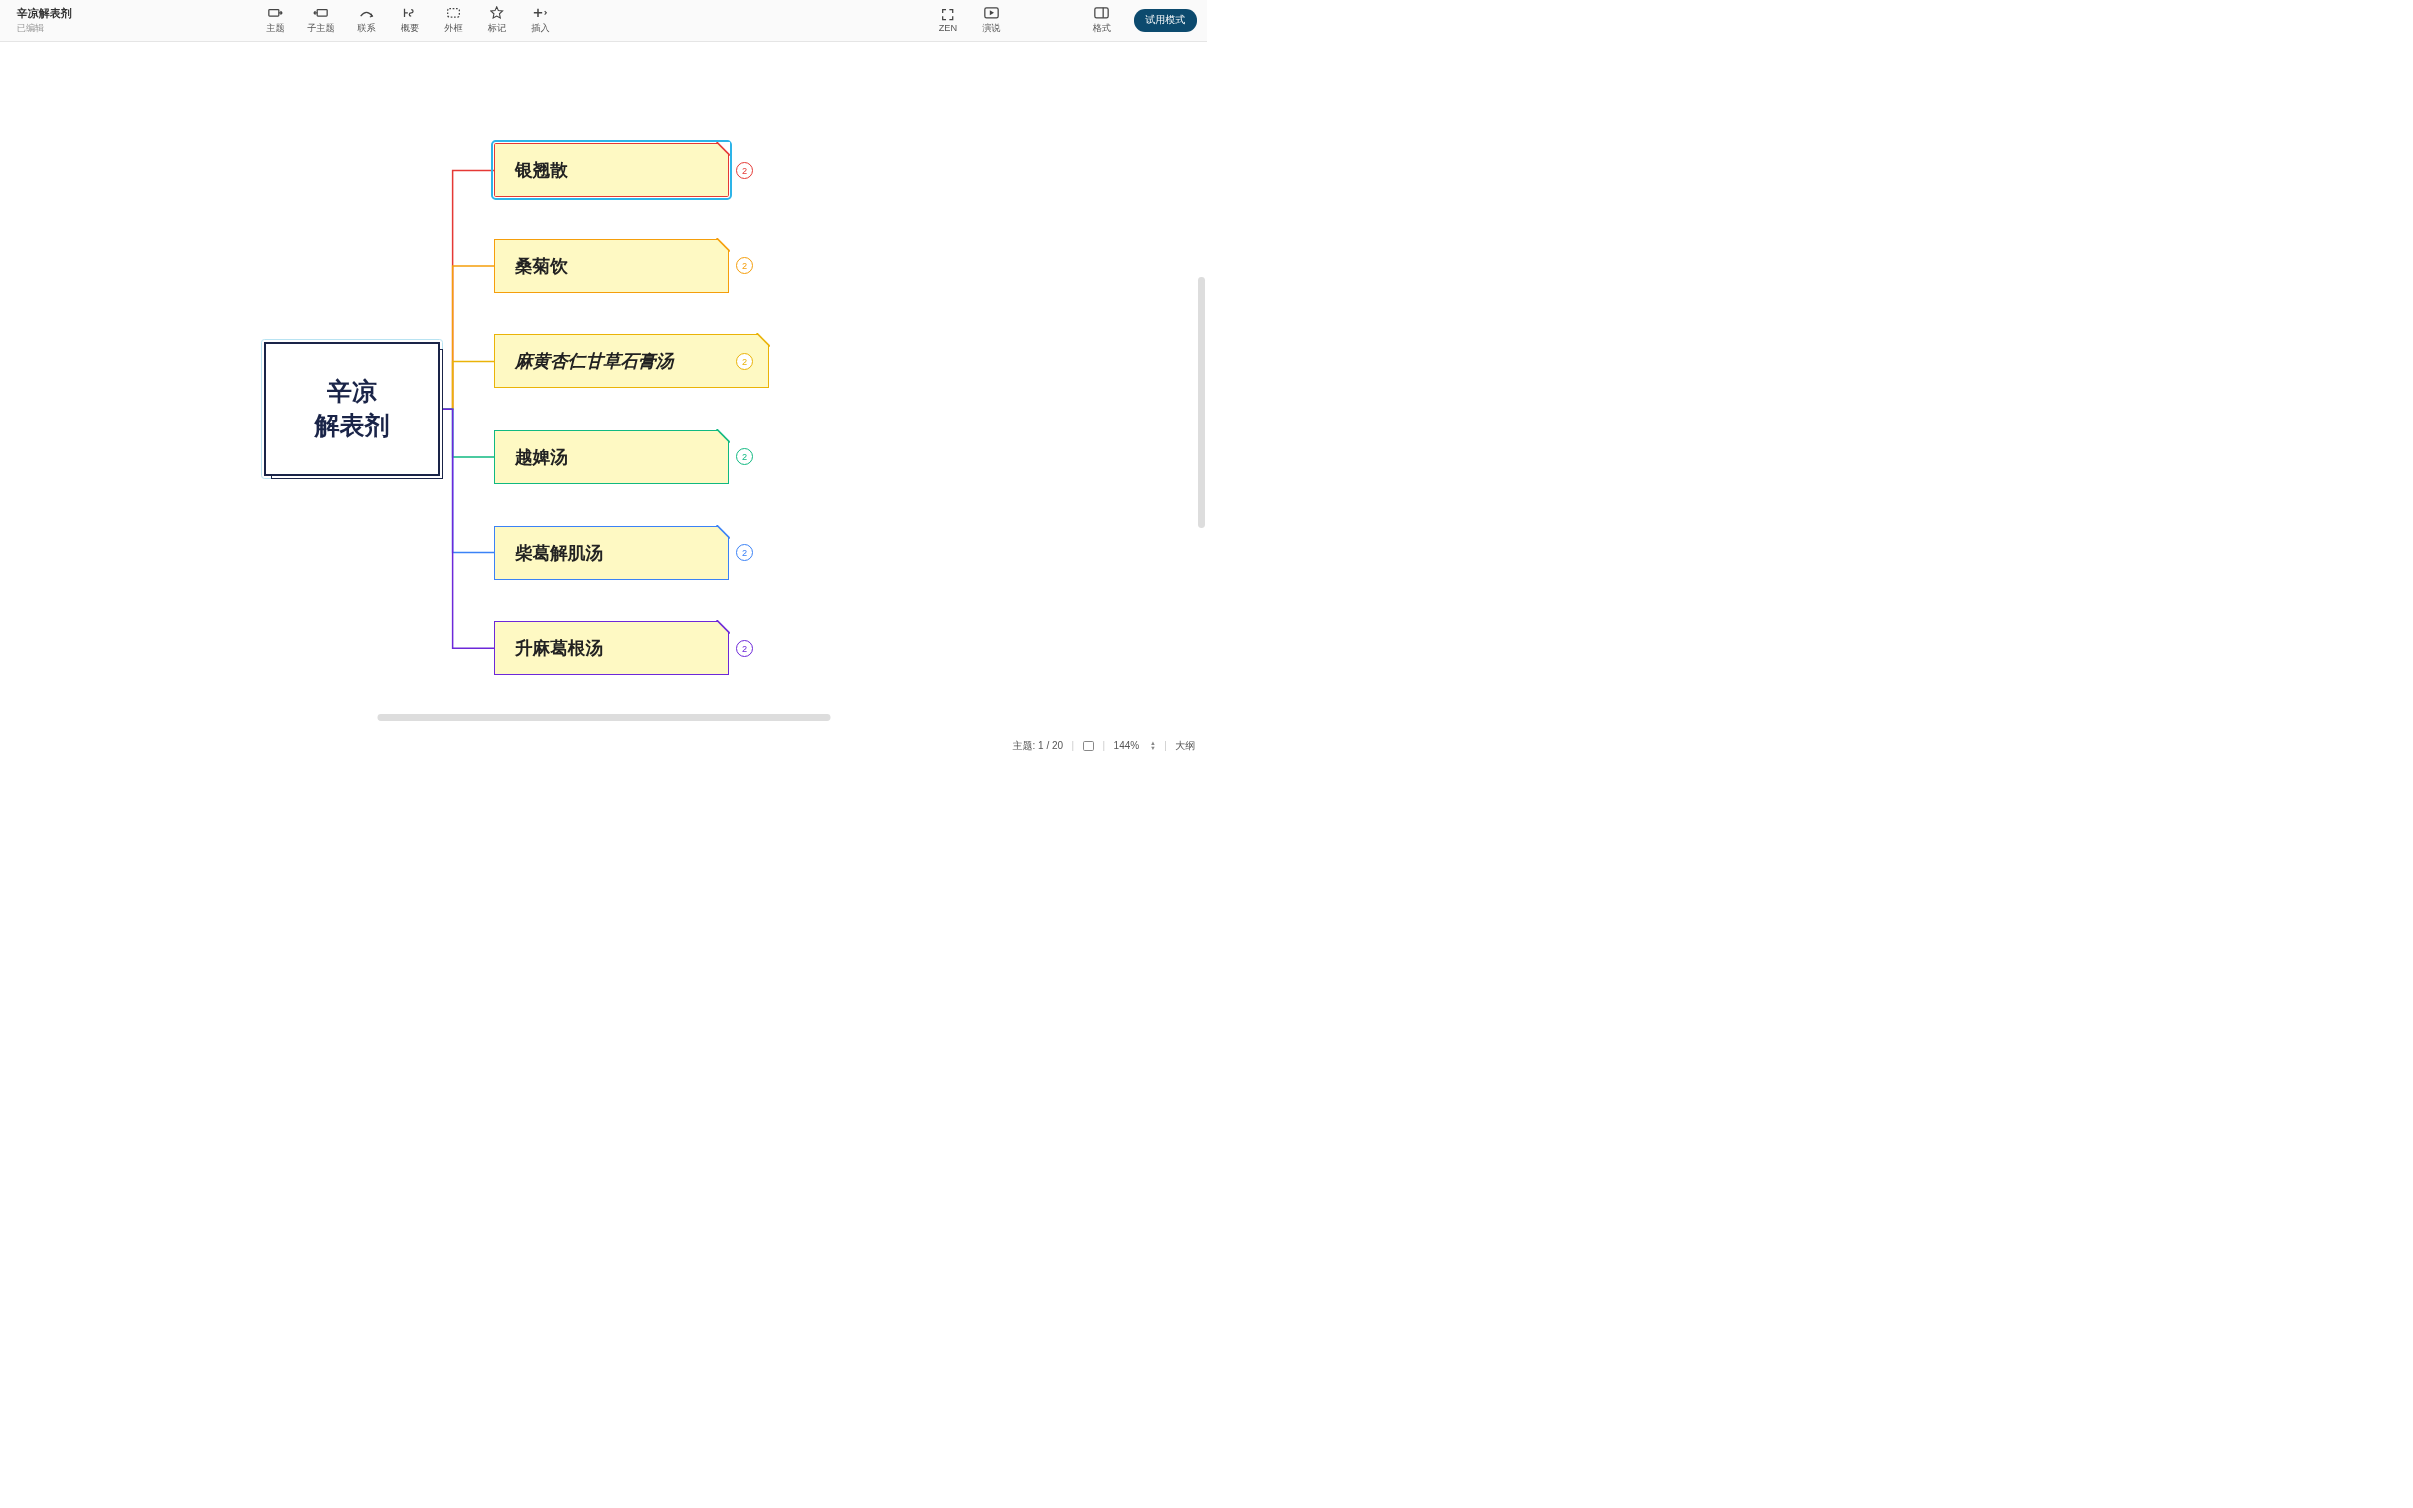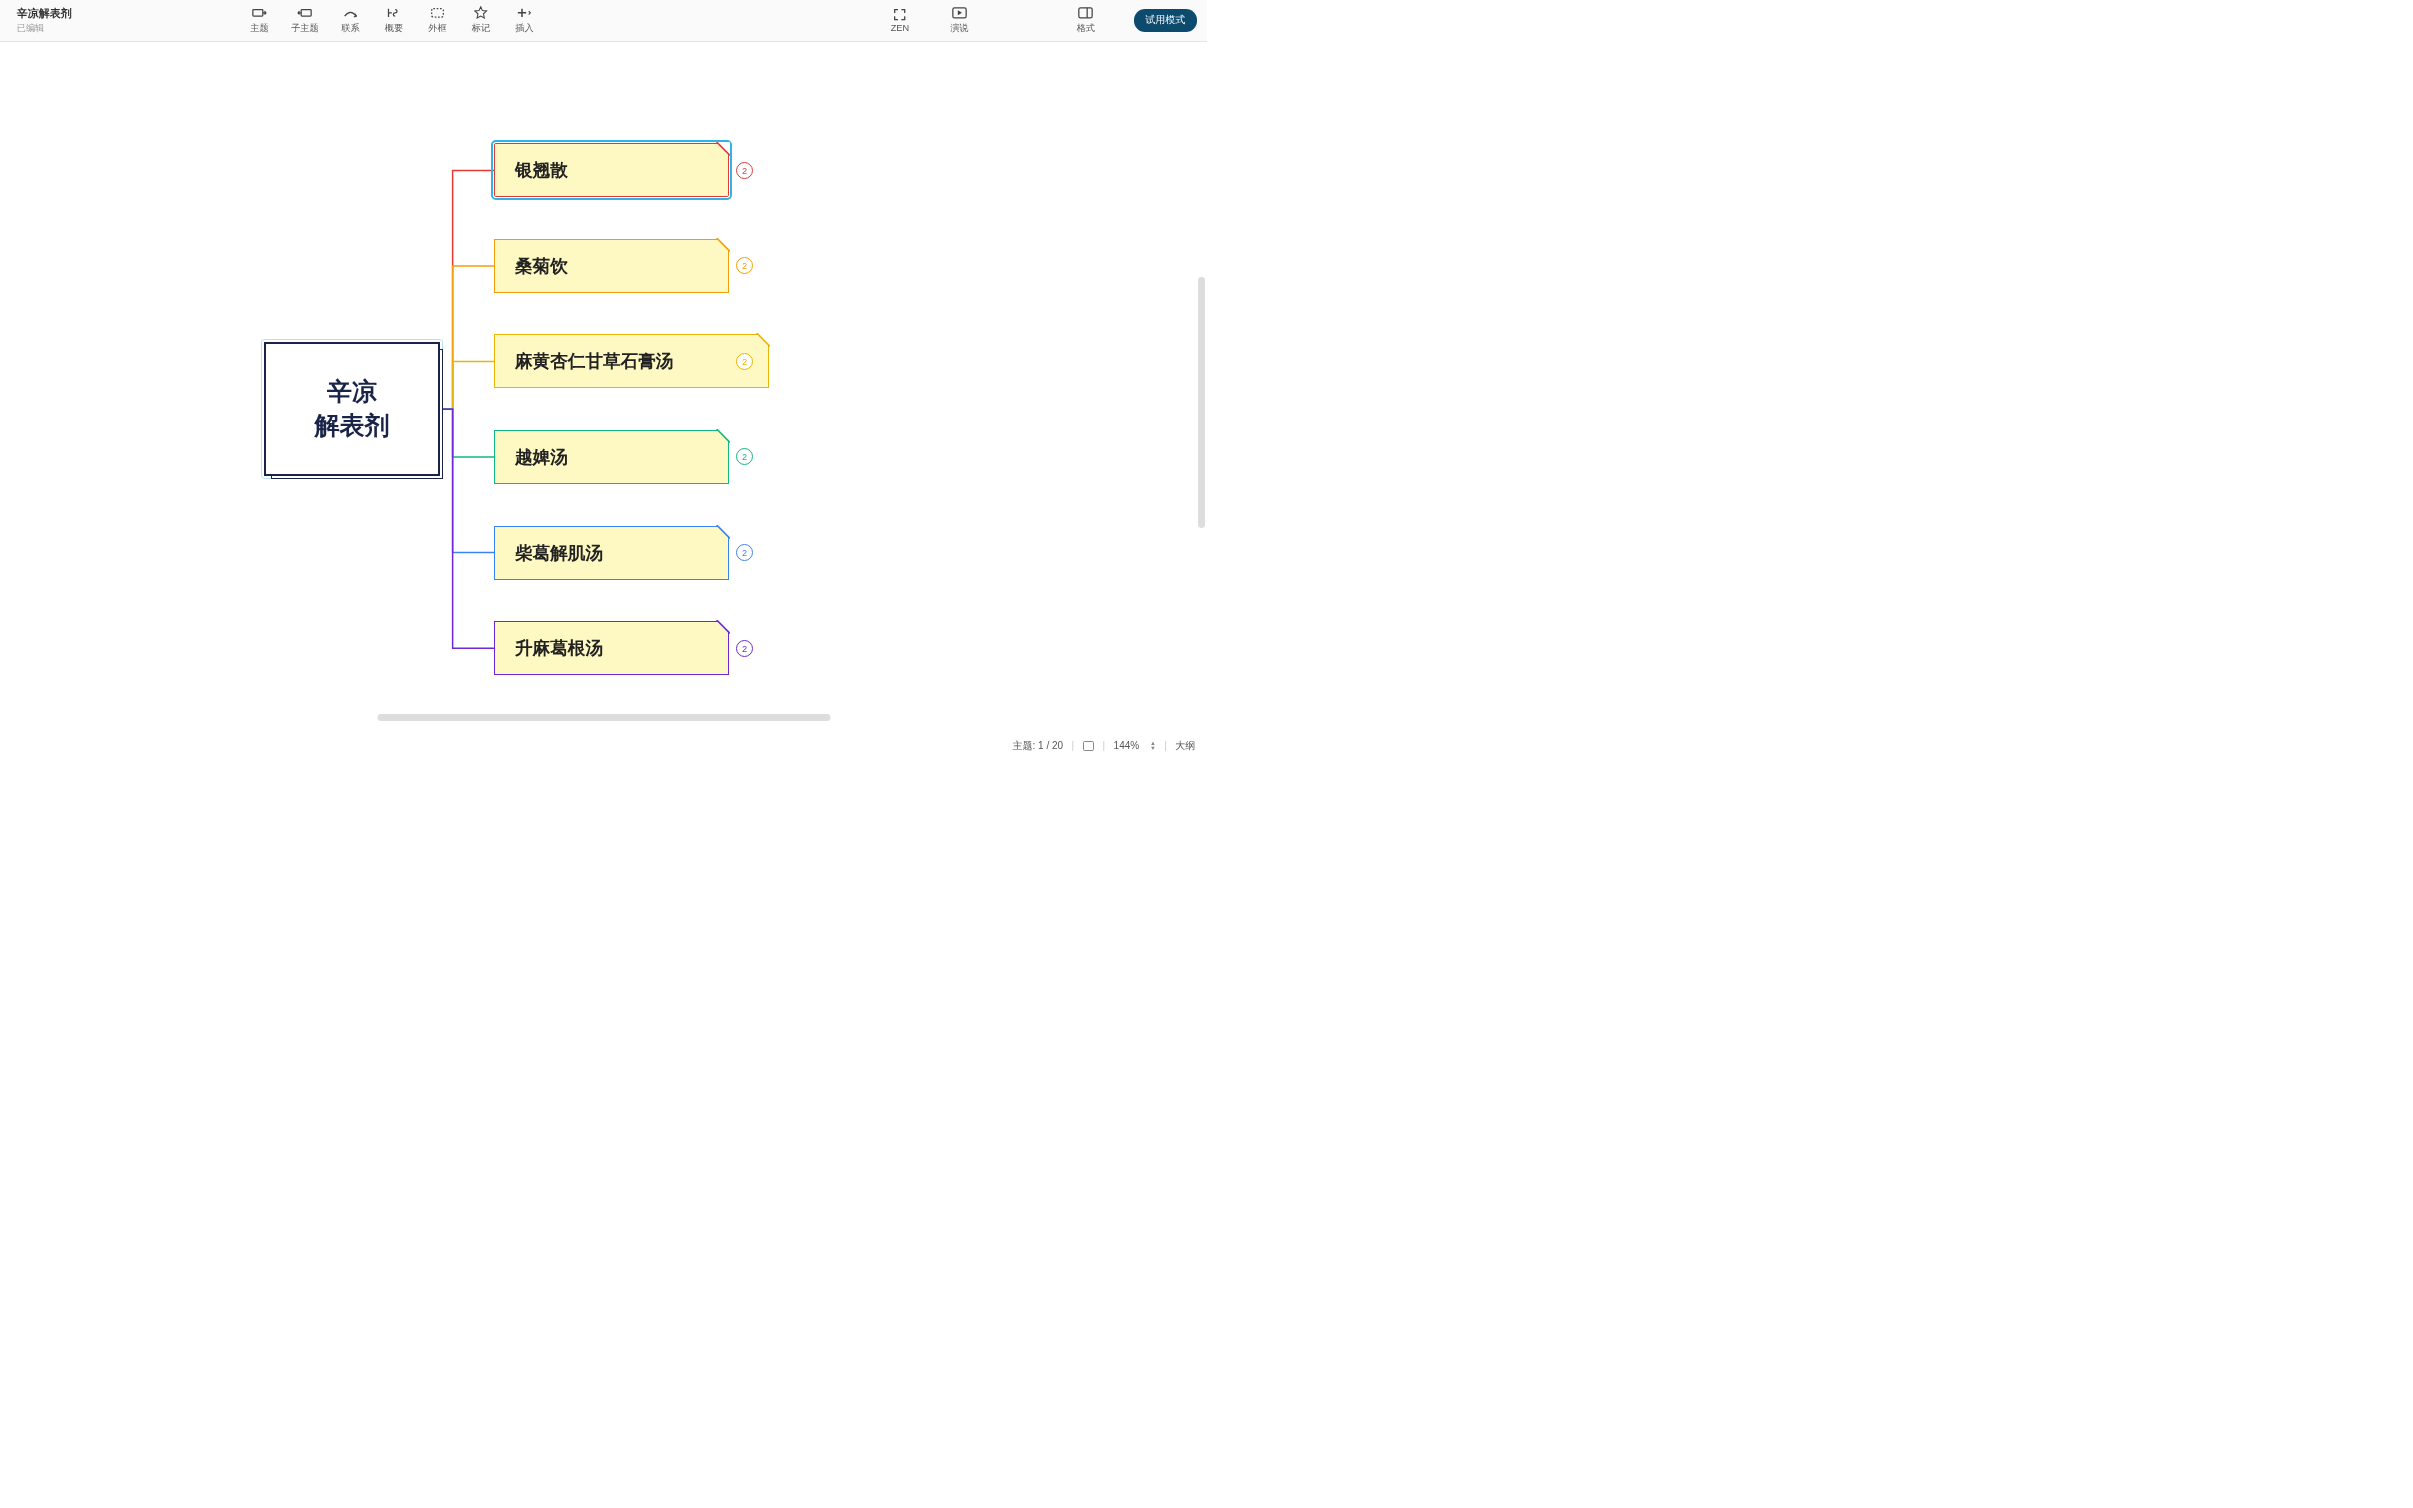--- a/index.html
+++ b/index.html
@@ -18,21 +18,21 @@
   border-bottom: 0.8px solid #e5e5e5;
   display: flex;
   align-items: center;
   padding: 0 10px;
   background: #fafafa;
 }
 .title-area { display: flex; flex-direction: column; margin-left: 6.7px; }
 .doc-title { font-size: 11px; font-weight: 600; color: #333; }
 .doc-status { font-size: 9.2px; color: #999; margin-top: 0.8px; }
 .tb-center { display: flex; gap: 20px; margin-left: auto; margin-right: auto; }
-.tb-right { display: flex; gap: 36px; align-items: center; margin-left: auto; }
+.tb-right { display: flex; gap: 20px; align-items: center; margin-left: auto; }
 .tb-btn {
   display: flex; flex-direction: column; align-items: center; gap: 2.5px;
   cursor: pointer; color: #444; min-width: 23.5px;
 }
 .tb-btn .ic { width: 15px; height: 13.4px; display:flex; align-items:center; justify-content:center; }
 .tb-btn .lbl { font-size: 9.2px; color: #555; }
 .trial-btn {
   background: #0c4a6e; color: #fff; font-size: 10px; font-weight: 500;
   padding: 4.2px 11.7px; border-radius: 11px; cursor: pointer;
 }
@@ -265,21 +265,21 @@
       </div>
       <div class="badge" style="left: 736px; top: 120px; border-color: rgb(229, 57, 53); color: rgb(229, 57, 53);">2</div>
       <div class="node" style="left: 494px; top: 197px; width: 235px; border: 1.7px solid rgb(245, 158, 11);">
         <span>桑菊饮</span>
         <svg width="15" height="15" style="position: absolute; right: -1.7px; top: -1.7px;" viewBox="0 0 18 18">
           <polygon points="2,0 18,0 18,16" fill="#fff"></polygon>
           <line x1="2" y1="0" x2="18" y2="16" stroke="#f59e0b" stroke-width="2"></line>
         </svg>
       </div>
       <div class="badge" style="left: 736px; top: 215px; border-color: rgb(245, 158, 11); color: rgb(245, 158, 11);">2</div>
-      <div class="node" style="left: 494px; top: 292px; width: 275px; border: 1.7px solid rgb(234, 179, 8);">
+      <div class="node" style="left: 494px; top: 292px; width: 275px; border: 1.7px solid rgb(234, 179, 8); font-style: italic;">
         <span>麻黄杏仁甘草石膏汤</span>
         <svg width="15" height="15" style="position: absolute; right: -1.7px; top: -1.7px;" viewBox="0 0 18 18">
           <polygon points="2,0 18,0 18,16" fill="#fff"></polygon>
           <line x1="2" y1="0" x2="18" y2="16" stroke="#eab308" stroke-width="2"></line>
         </svg>
       </div>
       <div class="badge" style="left: 736px; top: 311px; border-color: rgb(234, 179, 8); color: rgb(234, 179, 8);">2</div>
       <div class="node" style="left: 494px; top: 388px; width: 235px; border: 1.7px solid rgb(16, 185, 129);">
         <span>越婢汤</span>
         <svg width="15" height="15" style="position: absolute; right: -1.7px; top: -1.7px;" viewBox="0 0 18 18">

